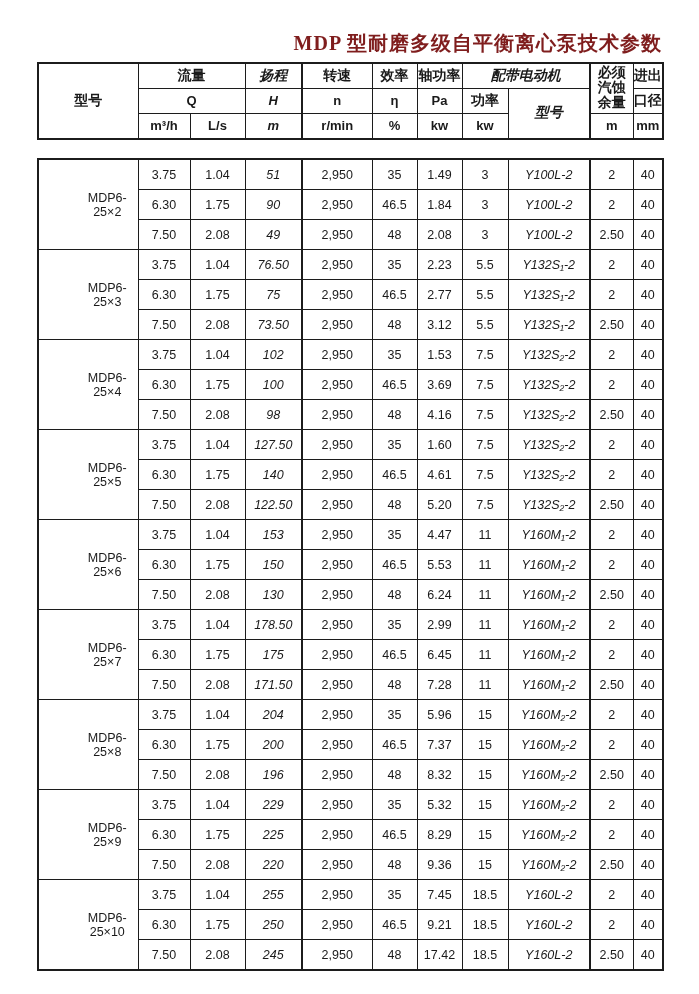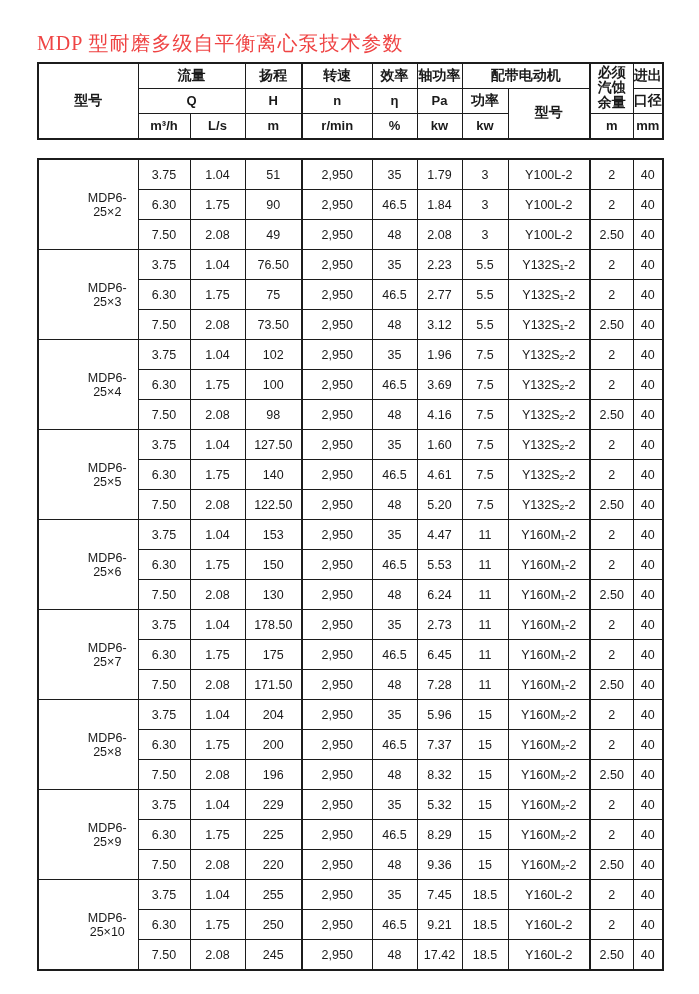--- a/index.html
+++ b/index.html
@@ -14,43 +14,43 @@
     font-family: "Liberation Sans", "DejaVu Sans", sans-serif;
     color: #1a1a1a;
     overflow: hidden;
   }
   .doc {
     padding: 30px 0 0 37px;
     width: 625px;
   }
   .page-title {
     width: 625px;
-    text-align: left;
+    text-align: right;
     font-family: "Liberation Serif", "DejaVu Serif", serif;
     font-size: 20px;
-    font-weight: 400;
-    color: #ef4444;
+    font-weight: 700;
+    color: #7f1d1d;
     margin: 0 0 5px 0;
     letter-spacing: 1px;
     white-space: nowrap;
   }
   table {
     border-collapse: collapse;
     table-layout: fixed;
     width: 625px;
     border: 2px solid #1c1c1c;
   }
   td {
     border: 1px solid #1c1c1c;
     text-align: center;
     vertical-align: middle;
     padding: 0;
     overflow: hidden;
   }
-  .thick-right { border-right-width: 2px; }
+  .thick-right { border-right-width: 2px; font-style: italic; }
   
   .header-table td {
     font-weight: bold;
     font-size: 13px;
     height: 24px;
     line-height: 1.05;
   }
   .header-table .cjk {
     font-family: "Liberation Serif", "DejaVu Serif", serif;
     font-size: 14px;
@@ -140,21 +140,21 @@
         <col style="width:30px">
     </colgroup>
     <tbody id="data-body">
         <tr>
           <td rowspan="3" class="model-cell">MDP6-25×2</td>
           <td>3.75</td>
           <td>1.04</td>
           <td class="thick-right">51</td>
           <td>2,950</td>
           <td>35</td>
-          <td>1.79</td>
+          <td>1.49</td>
           <td>3</td>
           <td class="thick-right">Y100L-2</td>
           <td>2</td>
           <td>40</td>
         </tr>
         <tr>
           <td>6.30</td>
           <td>1.75</td>
           <td class="thick-right">90</td>
           <td>2,950</td>
@@ -214,21 +214,21 @@
           <td>2.50</td>
           <td>40</td>
         </tr>
         <tr>
           <td rowspan="3" class="model-cell">MDP6-25×4</td>
           <td>3.75</td>
           <td>1.04</td>
           <td class="thick-right">102</td>
           <td>2,950</td>
           <td>35</td>
-          <td>1.96</td>
+          <td>1.53</td>
           <td>7.5</td>
           <td class="thick-right">Y132S₂-2</td>
           <td>2</td>
           <td>40</td>
         </tr>
         <tr>
           <td>6.30</td>
           <td>1.75</td>
           <td class="thick-right">100</td>
           <td>2,950</td>
@@ -325,21 +325,21 @@
           <td>2.50</td>
           <td>40</td>
         </tr>
         <tr>
           <td rowspan="3" class="model-cell">MDP6-25×7</td>
           <td>3.75</td>
           <td>1.04</td>
           <td class="thick-right">178.50</td>
           <td>2,950</td>
           <td>35</td>
-          <td>2.73</td>
+          <td>2.99</td>
           <td>11</td>
           <td class="thick-right">Y160M₁-2</td>
           <td>2</td>
           <td>40</td>
         </tr>
         <tr>
           <td>6.30</td>
           <td>1.75</td>
           <td class="thick-right">175</td>
           <td>2,950</td>

